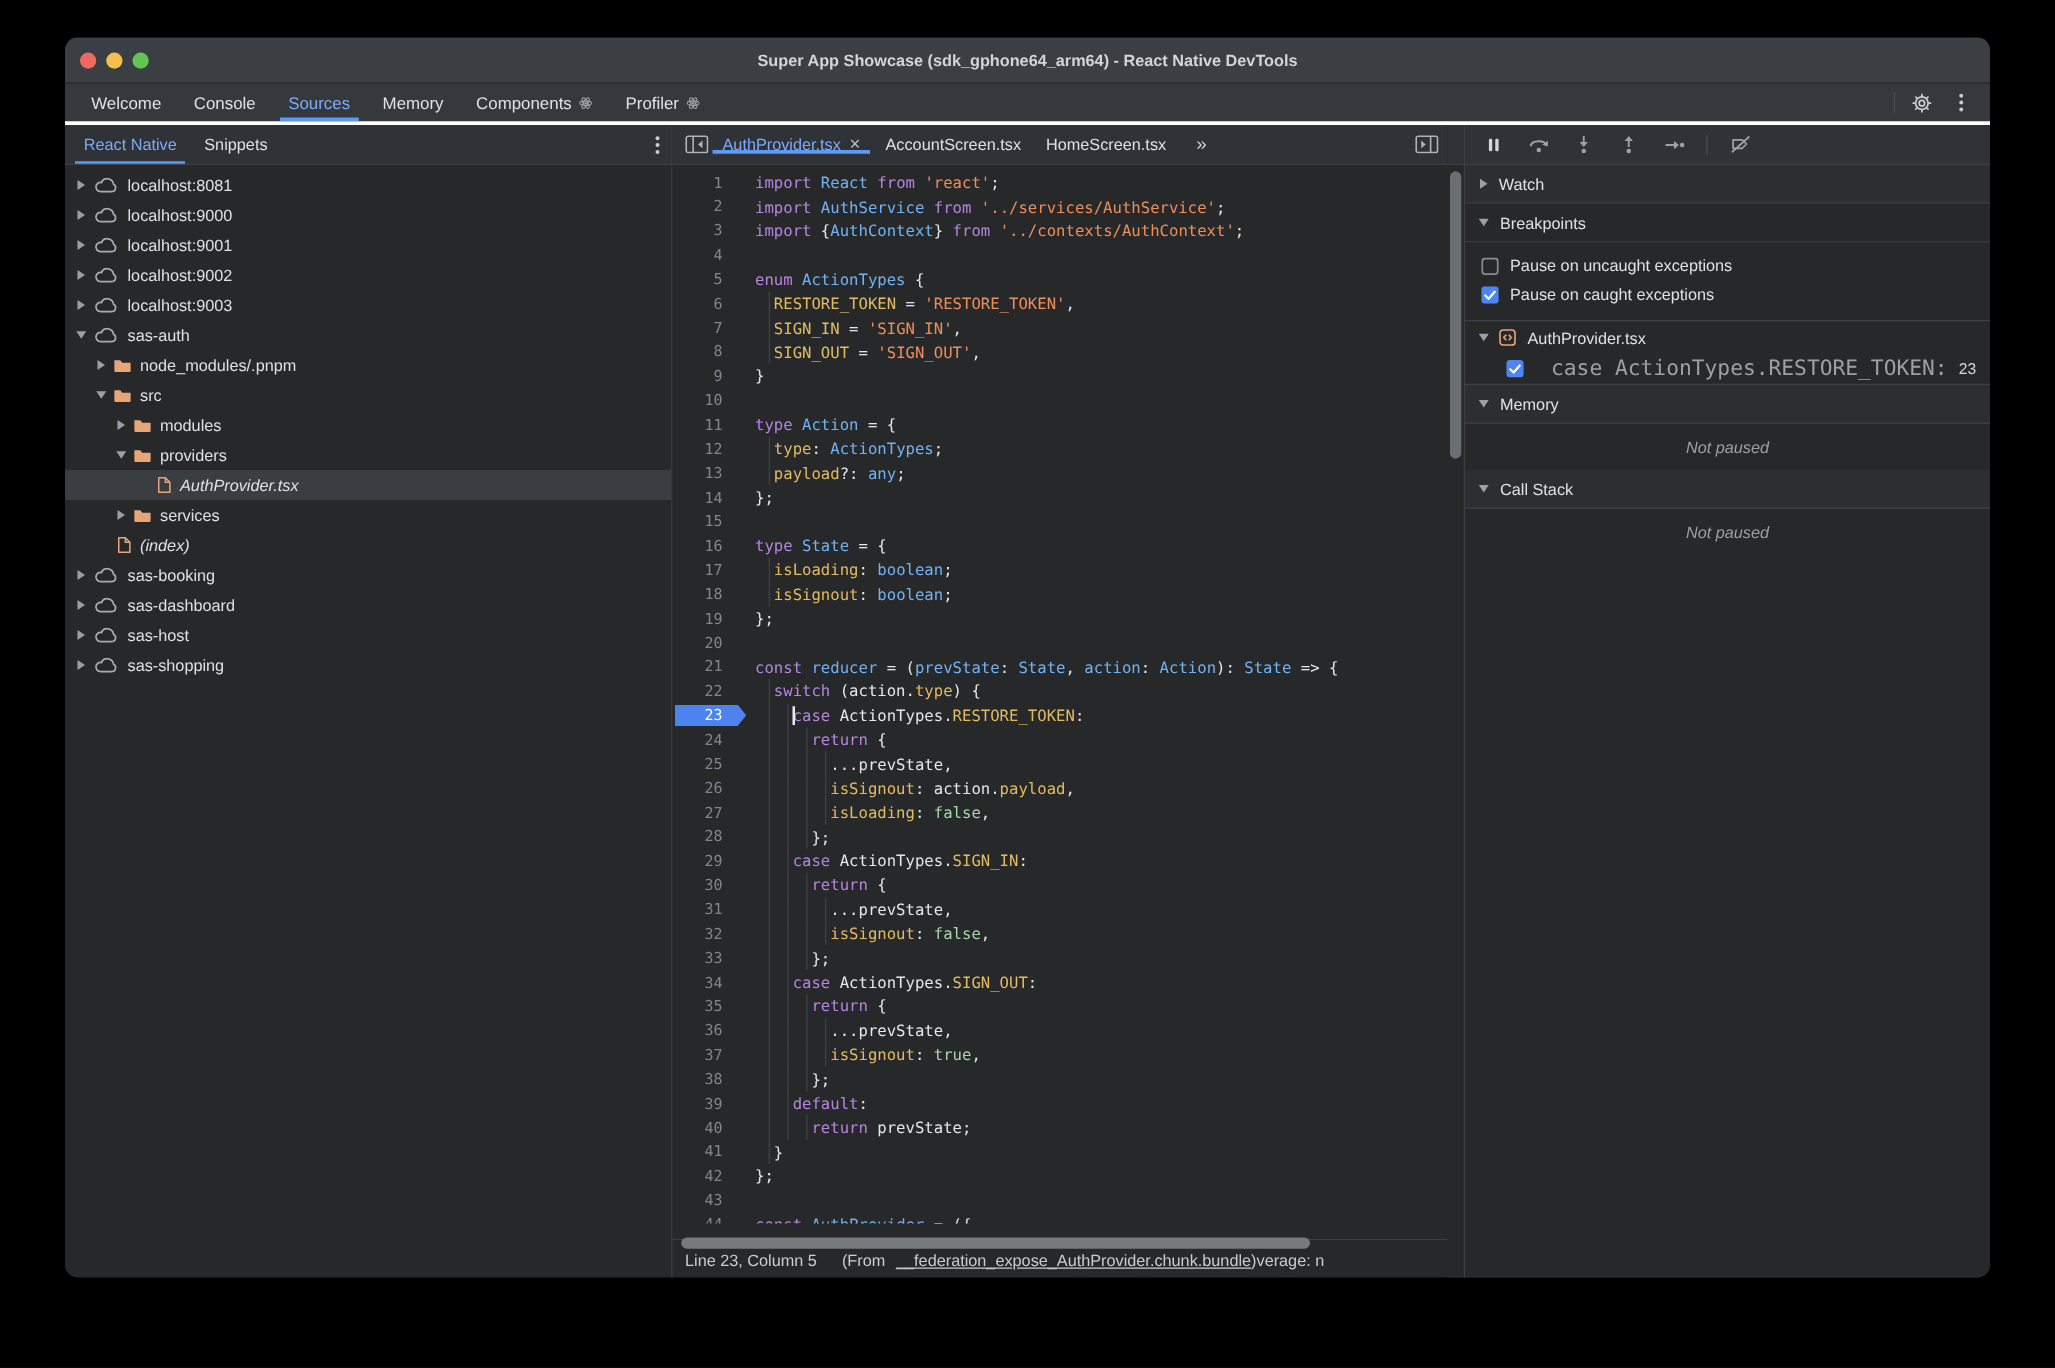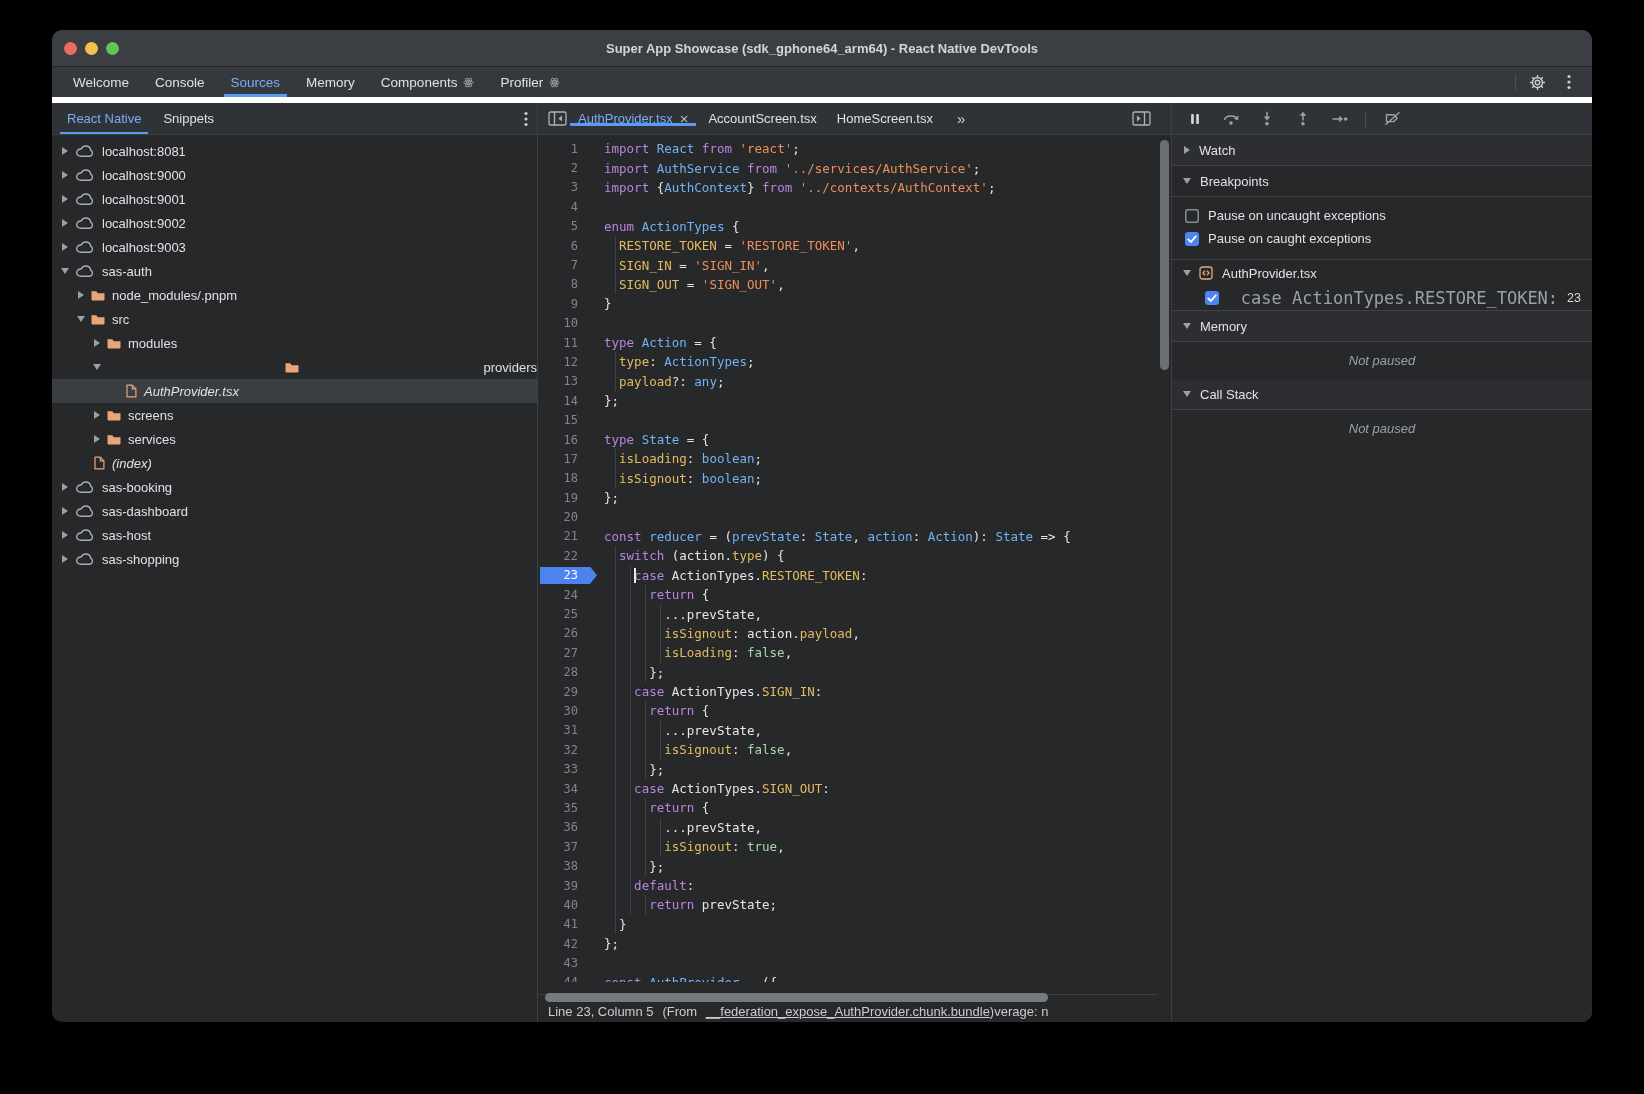--- a/index.html
+++ b/index.html
@@ -6,21 +6,21 @@
     font-family:"Liberation Sans",sans-serif;-webkit-font-smoothing:antialiased;}
   .window{position:absolute;left:52px;top:30px;width:1540px;height:992px;background:#27282a;
     border-radius:10px;overflow:hidden;box-shadow:0 18px 50px rgba(0,0,0,.7);}
   
   .titlebar{height:36px;background:#3b3e43;border-bottom:1px solid #232528;position:relative;
     display:flex;align-items:center;justify-content:center;}
   .traffic{position:absolute;left:12px;top:0;height:100%;display:flex;align-items:center;gap:8px;}
   .light{width:13px;height:13px;border-radius:50%;}
   .title{font-size:13px;font-weight:700;color:#d2d5d9;}
   
-  .main-toolbar{height:30px;background:#35383c;border-bottom:6px solid #ffffff;display:flex;align-items:stretch;}
+  .main-toolbar{height:30px;background:#35383c;border-bottom:3px solid #ffffff;display:flex;align-items:stretch;}
   .main-tabs{display:flex;align-items:stretch;padding-left:8px;}
   .main-tab{display:flex;align-items:center;gap:6px;padding:0 13px;font-size:13.5px;color:#dfe1e5;position:relative;cursor:default;}
   .main-tab.active{color:#7cacf8;}
   .main-tab.active::after{content:"";position:absolute;left:6px;right:6px;bottom:0;height:3px;background:#5c9bf5;}
   .main-toolbar .spacer{flex:1;}
   .tb-right{display:flex;align-items:center;gap:10px;padding-right:12px;}
   .vdiv{width:1px;height:16px;background:#4b4e53;}
   .iconbtn{display:flex;align-items:center;justify-content:center;color:#c9ccd1;width:22px;height:22px;}
   .react-ic{color:#9aa0a6;display:flex;}
   
@@ -60,21 +60,21 @@
     clip-path:polygon(0 0,calc(100% - 7px) 0,100% 50%,calc(100% - 7px) 100%,0 100%);z-index:1;}
   .codecell{position:relative;padding-left:14px;height:100%;display:flex;align-items:center;flex:1;}
   .guide{position:absolute;top:0;bottom:0;width:0;border-left:1px solid #3e4248;}
   .caret{position:absolute;width:1.5px;top:2px;bottom:2px;background:#e8eaed;}
   .tk-k{color:#b685e0;} .tk-d{color:#71b3f4;} .tk-s{color:#ee8e5a;}
   .tk-y{color:#e3bb61;} .tk-a{color:#a6d9a8;} .tk-p{color:#e4e6e9;}
   .hscroll{position:absolute;left:7px;bottom:-8px;width:503px;height:9px;border-radius:5px;background:#76797d;}
   .hscroll-zone{height:12px;position:relative;background:#27282a;}
   .statusbar{height:33px;border-top:1px solid #3c4043;display:flex;align-items:center;
     font-size:13px;color:#c9ccd0;padding-left:10px;white-space:nowrap;overflow:hidden;}
-  .statusbar .frm{margin-left:9px;}
+  .statusbar .frm{margin-left:20px;}
   .statusbar a{color:#c9ccd0;text-decoration:underline;}
   
   .vscrollcol{width:13px;display:flex;flex-direction:column;background:#27282a;}
   .vscroll-body{flex:1;position:relative;}
   .vthumb{position:absolute;left:2px;top:5px;width:9px;height:230px;border-radius:5px;background:#6b6f73;}
   
   .rightpanel{flex:1;border-left:1px solid #3c4043;display:flex;flex-direction:column;background:#27282a;text-align:right;}
   .dbg-toolbar{padding-left:13px;align-items:center;gap:16px;display:flex;}
   .dbg-btn{display:flex;align-items:center;justify-content:center;color:#9da2a8;width:20px;height:20px;}
   .dbg-btn.bright{color:#d2d5d9;}
@@ -266,46 +266,37 @@
           </div>
           <div class="tree-row" style="padding-left: 42px;">
             <span class="tri-r"></span>
             <span class="icon">
               <svg width="14" height="11" viewBox="0 0 14 11">
                 <path d="M0.5 1.2 h4.7 l1.6 2 h6.7 v6.3 a1 1 0 0 1 -1 1 h-11 a1 1 0 0 1 -1 -1 z" fill="#e8a678"></path>
               </svg>
             </span>
             <span class="lbl">modules</span>
           </div>
-          <div class="tree-row" style="padding-left: 42px; justify-content: space-between;">
+          <div class="tree-row" style="padding-left: 42px;">
             <span class="tri-d"></span>
             <span class="icon">
               <svg width="14" height="11" viewBox="0 0 14 11">
                 <path d="M0.5 1.2 h4.7 l1.6 2 h6.7 v6.3 a1 1 0 0 1 -1 1 h-11 a1 1 0 0 1 -1 -1 z" fill="#e8a678"></path>
               </svg>
             </span>
             <span class="lbl">providers</span>
           </div>
           <div class="tree-row selected" style="padding-left: 74px;">
             <span class="icon">
               <svg width="11" height="14" viewBox="0 0 11 14" fill="none" stroke="#e8a678" stroke-width="1.2">
                 <path d="M1 1.2 h5.3 L9.9 4.8 V12.8 H1 z" stroke-linejoin="round"></path>
                 <path d="M6.3 1.2 v3.6 h3.6"></path>
               </svg>
             </span>
             <span class="lbl italic">AuthProvider.tsx</span>
-          </div>
-          <div class="tree-row" style="padding-left: 42px;">
-            <span class="tri-r"></span>
-            <span class="icon">
-              <svg width="14" height="11" viewBox="0 0 14 11">
-                <path d="M0.5 1.2 h4.7 l1.6 2 h6.7 v6.3 a1 1 0 0 1 -1 1 h-11 a1 1 0 0 1 -1 -1 z" fill="#e8a678"></path>
-              </svg>
-            </span>
-            <span class="lbl">screens</span>
           </div>
           <div class="tree-row" style="padding-left: 42px;">
             <span class="tri-r"></span>
             <span class="icon">
               <svg width="14" height="11" viewBox="0 0 14 11">
                 <path d="M0.5 1.2 h4.7 l1.6 2 h6.7 v6.3 a1 1 0 0 1 -1 1 h-11 a1 1 0 0 1 -1 -1 z" fill="#e8a678"></path>
               </svg>
             </span>
             <span class="lbl">services</span>
           </div>

